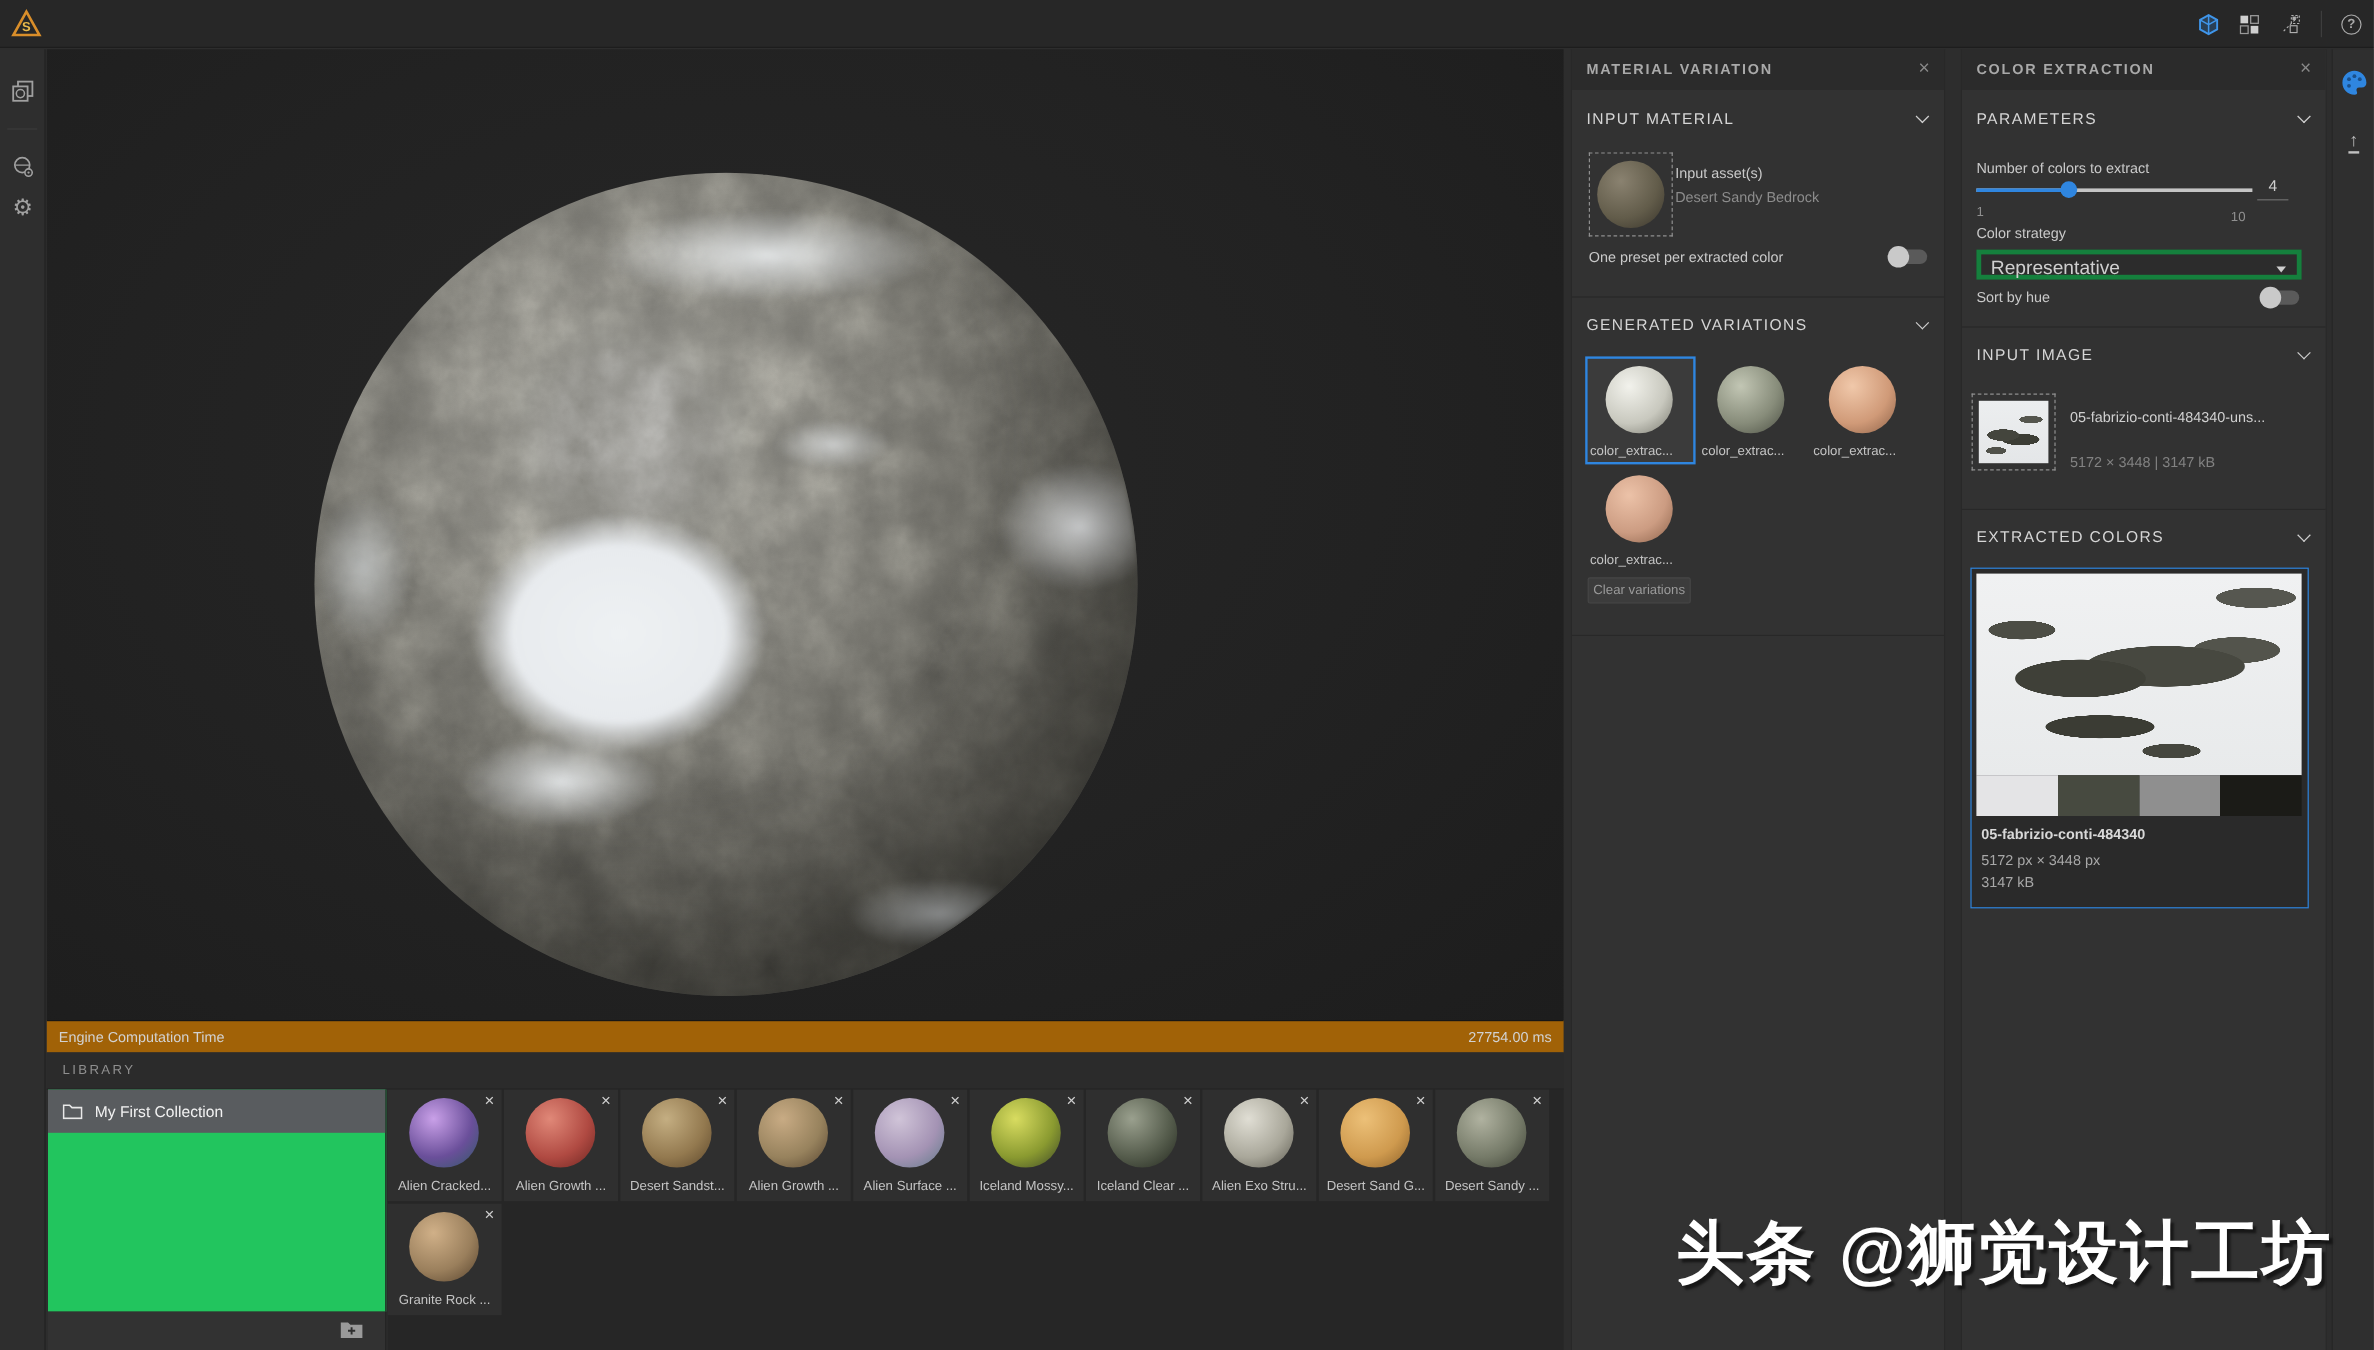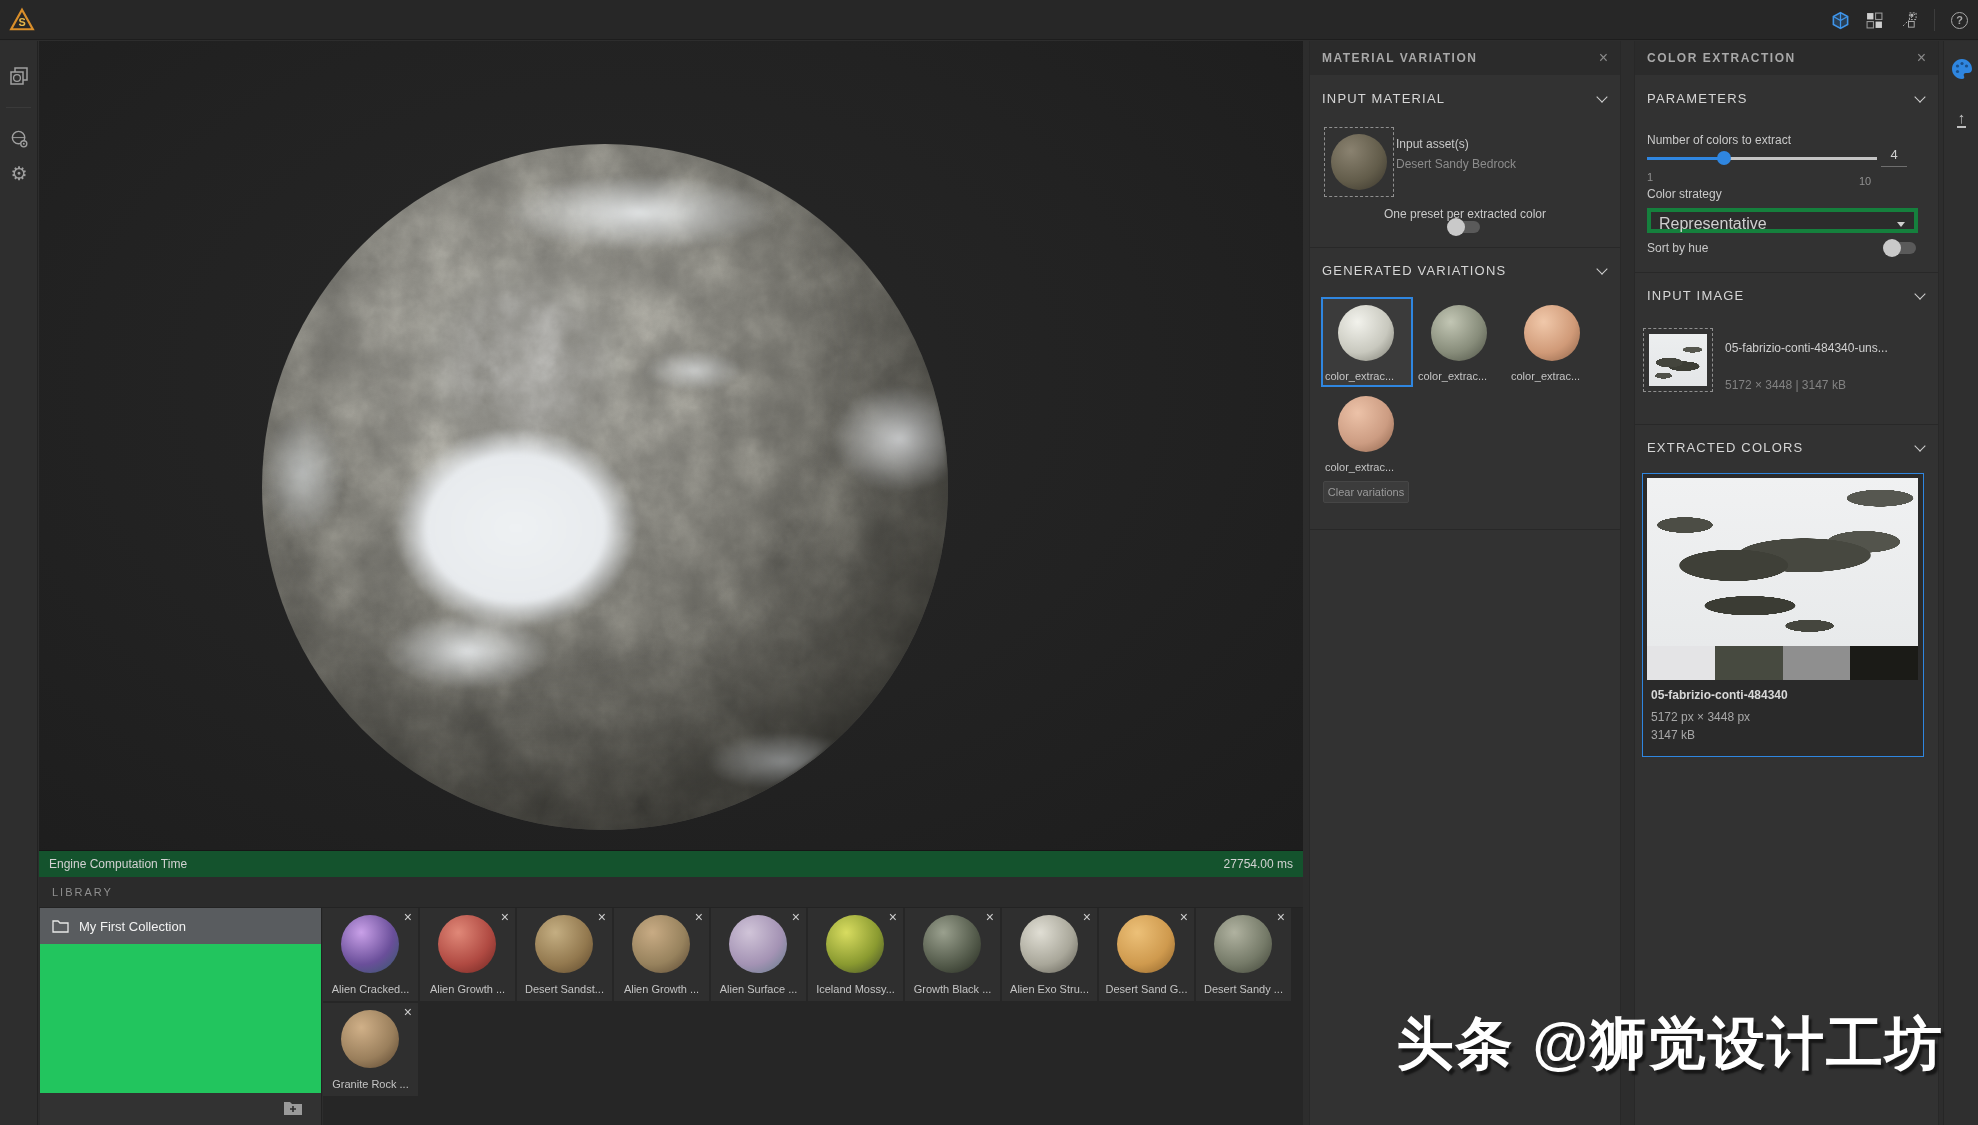--- a/index.html
+++ b/index.html
@@ -44,21 +44,21 @@
       radial-gradient(ellipse 120px 55px at 30% 74%, rgba(235,238,240,.9) 0%, rgba(235,238,240,0) 70%),
       radial-gradient(ellipse 200px 55px at 55% 10%, rgba(240,243,245,.85) 0%, rgba(240,243,245,0) 70%),
       radial-gradient(ellipse 95px 75px at 93% 43%, rgba(242,244,246,.9) 0%, rgba(242,244,246,0) 72%),
       radial-gradient(ellipse 120px 45px at 76% 90%, rgba(230,234,237,.7) 0%, rgba(230,234,237,0) 65%),
       radial-gradient(ellipse 60px 90px at 6% 48%, rgba(225,230,234,.55) 0%, rgba(225,230,234,0) 70%),
       radial-gradient(ellipse 70px 30px at 63% 33%, rgba(238,241,243,.65) 0%, rgba(238,241,243,0) 70%); }
   .sphere .shade { position:absolute; inset:0; border-radius:50%;
     background:radial-gradient(circle at 40% 34%, rgba(0,0,0,0) 45%, rgba(0,0,0,.28) 74%, rgba(0,0,0,.62) 97%); }
 
   .engine-bar { position:absolute; left:39px; top:850px; width:1264px; height:27px;
-    background:#14532d; border-top:1px solid #161616; display:flex; align-items:center;
+    background:#a16207; border-top:1px solid #161616; display:flex; align-items:center;
     justify-content:space-between; padding:0 10px; font-size:12px; color:#d2d2d2; }
 
   
   .library-header { position:absolute; left:39px; top:877px; width:1264px; height:31px;
     background:#2b2b2b; border-bottom:1px solid #232323; line-height:31px; padding-left:13px;
     font-size:11px; letter-spacing:2px; color:#8f8f8f; }
   .library-left { position:absolute; left:40px; top:908px; width:282px; height:185px;
     background:#22c55e; border-right:1px solid #222; }
   .collection-row { height:36px; background:#595c5f; display:flex; align-items:center;
     padding-left:12px; gap:10px; color:#f2f2f2; font-size:13px; }
@@ -94,21 +94,21 @@
     border-radius:50%; background:#c9c9c9; }
   .small-label { font-size:12px; color:#c9c9c9; }
   .dim-label { font-size:12px; color:#8c8c8c; }
 
   
   .panel-mv { left:1309px; width:312px; }
   .mv-input-thumb { left:14px; top:86px; width:70px; height:70px; }
   .mv-input-sphere { width:56px; height:56px; border-radius:50%; }
   .mv-input-text { position:absolute; left:86px; top:96px; }
   .mv-onepreset { position:absolute; left:14px; top:166px; right:14px; display:flex;
-    align-items:center; justify-content:space-between;flex-direction:column; }
+    align-items:center; justify-content:space-between; }
   .variation-grid { position:absolute; left:13px; top:258px; display:grid;
     grid-template-columns:repeat(3, 88px); grid-auto-rows:86px; gap:5px; }
   .var-cell { position:relative; cursor:pointer; }
   .var-cell.selected { outline:2px solid #2f86e0; background:#3b3b3b; }
   .var-sphere { position:absolute; left:15px; top:6px; width:56px; height:56px; border-radius:50%; }
   .var-label { position:absolute; left:2px; right:2px; bottom:3px; font-size:11px; color:#c4c4c4;
     white-space:nowrap; overflow:hidden; }
   .clear-btn { position:absolute; left:13px; top:440px; width:86px; height:22px; background:#3c3c3c;
     border:1px solid #464646; border-radius:2px; color:#9a9a9a; font-size:11px; cursor:pointer; }
 
@@ -288,21 +288,21 @@
         <div class="lib-label">Alien Surface ...</div>
       </div>
       <div class="lib-cell">
         <div class="lib-sphere" style="background: radial-gradient(circle at 35% 30%, rgb(216, 220, 96) 0%, rgb(138, 154, 48) 58%, rgb(58, 68, 40) 100%);"></div>
         <span class="lib-close">×</span>
         <div class="lib-label">Iceland Mossy...</div>
       </div>
       <div class="lib-cell">
         <div class="lib-sphere" style="background: radial-gradient(circle at 35% 30%, rgb(154, 160, 142) 0%, rgb(85, 92, 76) 58%, rgb(35, 40, 30) 100%);"></div>
         <span class="lib-close">×</span>
-        <div class="lib-label">Growth Black ...</div>
+        <div class="lib-label">Iceland Clear ...</div>
       </div>
       <div class="lib-cell">
         <div class="lib-sphere" style="background: radial-gradient(circle at 35% 30%, rgb(224, 222, 212) 0%, rgb(169, 167, 154) 58%, rgb(92, 90, 80) 100%);"></div>
         <span class="lib-close">×</span>
         <div class="lib-label">Alien Exo Stru...</div>
       </div>
       <div class="lib-cell">
         <div class="lib-sphere" style="background: radial-gradient(circle at 35% 30%, rgb(236, 192, 120) 0%, rgb(207, 154, 78) 58%, rgb(138, 95, 40) 100%);"></div>
         <span class="lib-close">×</span>
         <div class="lib-label">Desert Sand G...</div>

